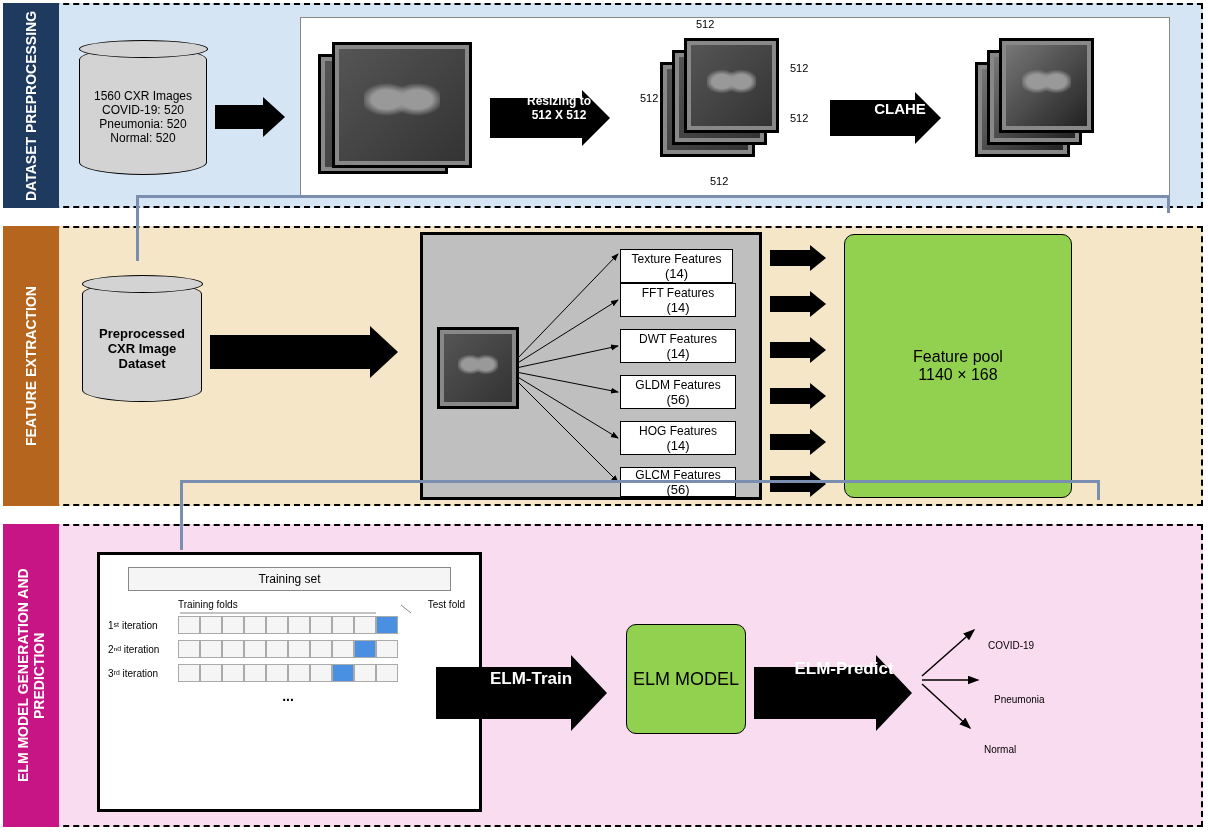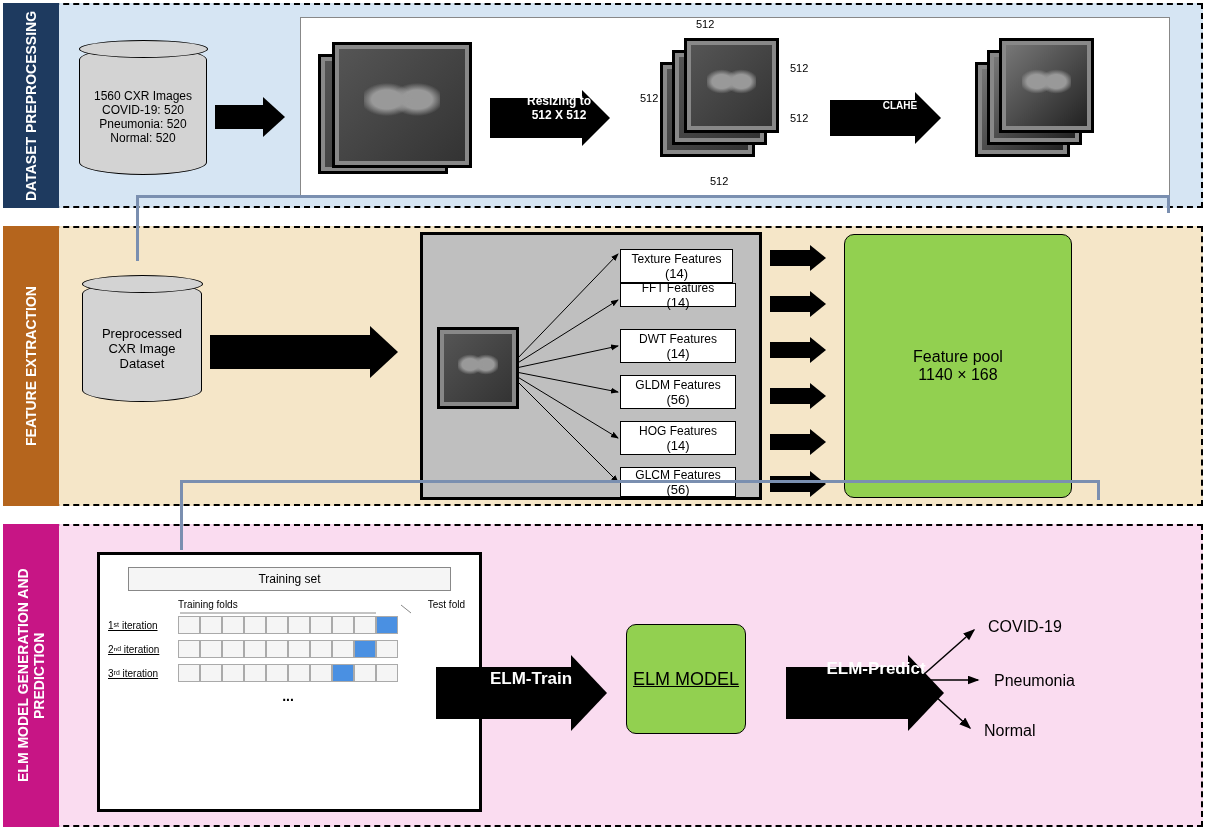--- a/index.html
+++ b/index.html
@@ -21,21 +21,21 @@
   .sec3 { left: 3px; top: 524px; width: 1200px; height: 303px; background: #fadcf0; }
   .sec3-label-bg { position:absolute; left:3px; top:524px; width:56px; height:303px; background:#c71585; }
   .sec3-label { left: 3px; top: 524px; width: 56px; height: 303px; }
   
   .cylinder { position: absolute; background: #d3d3d3; border: 1.5px solid #000; border-radius: 50%/10%; display: flex; flex-direction: column; align-items: center; justify-content: center; font-size: 12px; text-align: center; padding: 18px 6px 6px; }
   .cylinder::before { content:''; position:absolute; left:-1.5px; right:-1.5px; top:-8px; height:16px; background:#d3d3d3; border:1.5px solid #000; border-radius:50%; }
   
   .arrow-right { position: absolute; display: flex; align-items: center; }
   .arrow-shaft { background: #000; height: 24px; }
   .arrow-head { width: 0; height: 0; border-top: 20px solid transparent; border-bottom: 20px solid transparent; border-left: 22px solid #000; }
-  .arrow-label { position: absolute; color: #fff; font-size: 10px; font-weight: bold; text-align:center; width:100%; }
+  .arrow-label { position: absolute; color: #fff; font-size: 15px; font-weight: bold; text-align:center; width:100%; }
   
   .small-arrow-shaft { background:#000; height:16px; }
   .small-arrow-head { width:0; height:0; border-top:13px solid transparent; border-bottom:13px solid transparent; border-left:16px solid #000; }
   
   .whitebox { position: absolute; background: #fff; border: 1.5px solid #888; }
   
   .xray-stack { position: absolute; }
   .xray { position: absolute; background: #888; border: 3px solid #000; }
   .xray-inner { position:absolute; inset:4px; background: linear-gradient(135deg,#555,#333); }
   .xray-lungs { position:absolute; left:20%; top:15%; width:60%; height:60%; background: radial-gradient(ellipse at 30% 50%, #999 20%, transparent 35%), radial-gradient(ellipse at 70% 50%, #999 20%, transparent 35%); }
@@ -44,24 +44,24 @@
   
   .feature-box { position:absolute; background:#bfbfbf; border:3px solid #000; }
   .feature-item { position:absolute; background:#fff; border:1.5px solid #000; font-size:12px; text-align:center; display:flex; flex-direction:column; align-items:center; justify-content:center; padding:3px; }
   .feature-item .count { font-size:13px; }
   
   .green-box { position:absolute; background:#92d050; border:1.5px solid #000; border-radius:10px; display:flex; flex-direction:column; align-items:center; justify-content:center; font-size:16px; }
   
   .kfold-box { position:absolute; background:#fff; border:3px solid #000; padding:8px; }
   .kfold-header { border:1px solid #888; padding:4px; text-align:center; font-size:12px; margin:4px 20px 8px; background:#f5f5f5; }
   .kfold-row { display:flex; align-items:center; margin:6px 0; font-size:10px; }
-  .kfold-row-label { width:70px;text-decoration:underline; }
+  .kfold-row-label { width:70px; }
   .kfold-cell { width:22px; height:18px; border:1px solid #aaa; background:#f5f5f5; }
   .kfold-cell.blue { background:#4a90e2; }
-  .output-label { position:absolute; font-size:16px; }
+  .output-label { position:absolute; font-size:10px;margin-top:22px; }
   
   .connector { position:absolute; border: 3px solid #7a8fb0; }
 </style>
 </head>
 <body>
 
 <div class="section sec1"></div>
 <div class="sec1-label-bg"></div>
 <div class="section-label sec1-label">DATASET PREPROCESSING</div>
 
@@ -150,21 +150,21 @@
   <div class="xray" style="left:24px; top:0; width:95px; height:95px;">
       <div class="xray-inner" style="background:linear-gradient(135deg,#777,#222);">
         <div class="xray-lungs"></div>
       </div>
     </div>
 </div>
 
 <div class="connector" style="left:136px; top:195px; width:1034px; height:18px; border-left:none; border-bottom:none;"></div>
 <div class="connector" style="left:136px; top:195px; width:0; height:66px; border-top:none; border-right:none; border-bottom:none;"></div>
 
-<div class="cylinder" style="left:82px; top:282px; width:120px; height:120px; font-size:13px;">
+<div class="cylinder" style="left:82px; top:282px; width:120px; height:120px; font-size:13px;font-weight:bold;">
   <div>Preprocessed</div>
   <div>CXR Image</div>
   <div>Dataset</div>
 </div>
 
 <div class="arrow-right" style="left:210px; top:326px;">
   <div class="arrow-shaft" style="width:160px; height:34px;"></div>
   <div class="arrow-head" style="border-top-width:26px; border-bottom-width:26px; border-left-width:28px;"></div>
 </div>
 
@@ -172,21 +172,21 @@
   <div class="xray" style="left:14px; top:92px; width:82px; height:82px;">
       <div class="xray-inner">
         <div class="xray-lungs"></div>
       </div>
     </div>
 </div>
 <div class="feature-item" style="left:620px; top:237px; width:113px; height:34px;margin-top:12px;">
     <div>Texture Features</div>
     <div class="count">(14)</div>
   </div>
-<div class="feature-item" style="left:620px; top:283px; width:116px; height:24px;">
+<div class="feature-item" style="left:620px; top:283px; width:116px; height:34px;">
     <div>FFT Features</div>
     <div class="count">(14)</div>
   </div>
 <div class="feature-item" style="left:620px; top:329px; width:116px; height:34px;">
     <div>DWT Features</div>
     <div class="count">(14)</div>
   </div>
 <div class="feature-item" style="left:620px; top:375px; width:116px; height:34px;">
     <div>GLDM Features</div>
     <div class="count">(56)</div>
@@ -302,24 +302,24 @@
     </div>
 </div>
 
 <div class="arrow-right" style="left:436px; top:655px; width:178px;">
   <div class="arrow-shaft" style="width:135px; height:52px;"></div>
   <div class="arrow-head" style="border-top-width:38px; border-bottom-width:38px; border-left-width:36px;"></div>
   <div class="arrow-label" style="left:6px; top:14px; font-size:17px;">ELM-Train</div>
 </div>
 
 <div class="green-box" style="left:626px; top:624px; width:120px; height:110px; font-size:18px;">
-  <div style="text-align:center;text-decoration:underline;">ELM MODEL</div>
-</div>
-
-<div class="arrow-right" style="left:754px; top:655px; width:160px;margin-left:32px;">
+  <div style="text-align:center;">ELM MODEL</div>
+</div>
+
+<div class="arrow-right" style="left:754px; top:655px; width:160px;">
   <div class="arrow-shaft" style="width:122px; height:52px;"></div>
   <div class="arrow-head" style="border-top-width:38px; border-bottom-width:38px; border-left-width:36px;"></div>
   <div class="arrow-label" style="left:10px; top:4px; font-size:17px;">ELM-Predict</div>
 </div>
 
 <svg style="position:absolute; left:918px; top:612px; width:200px; height:130px;">
   <defs>
       <marker id="oh" markerWidth="8" markerHeight="8" refX="7" refY="3" orient="auto">
         <polygon points="0 0, 8 3, 0 6" fill="#000"></polygon>
       </marker>

